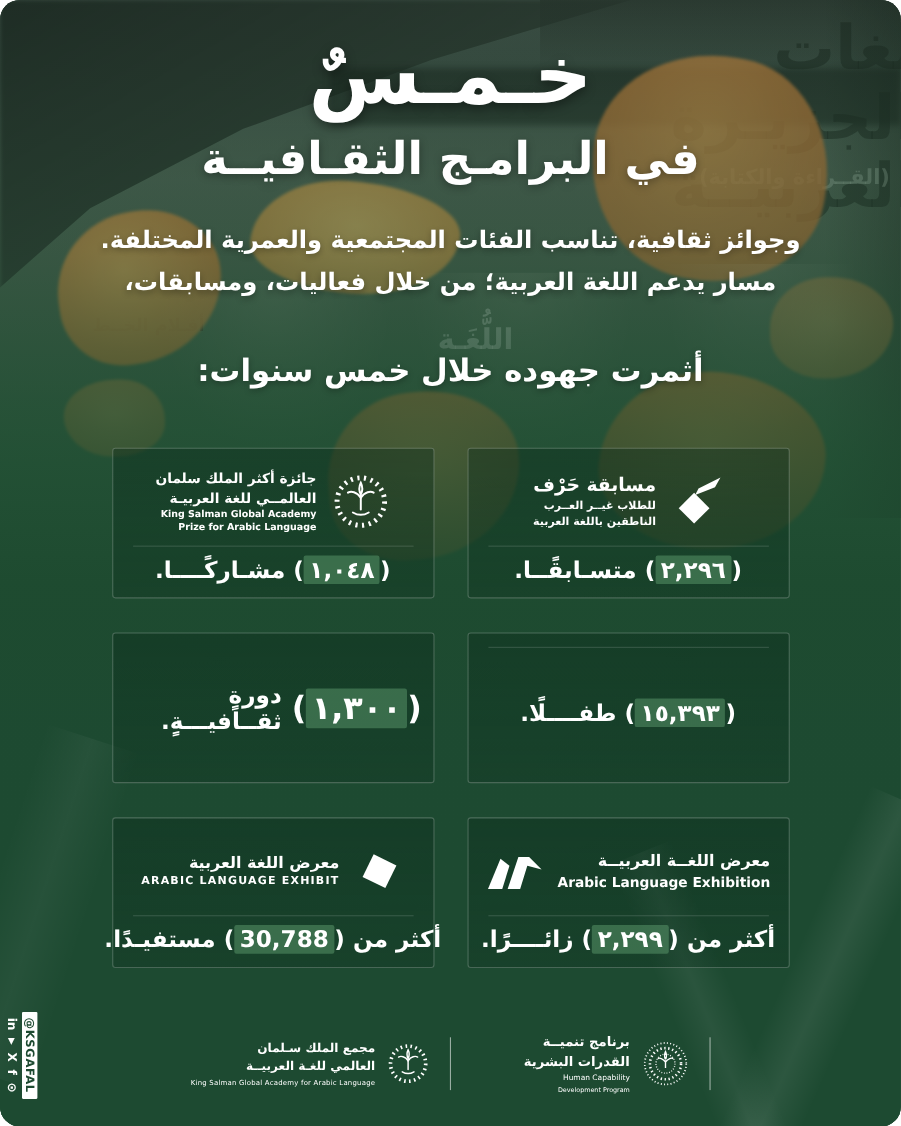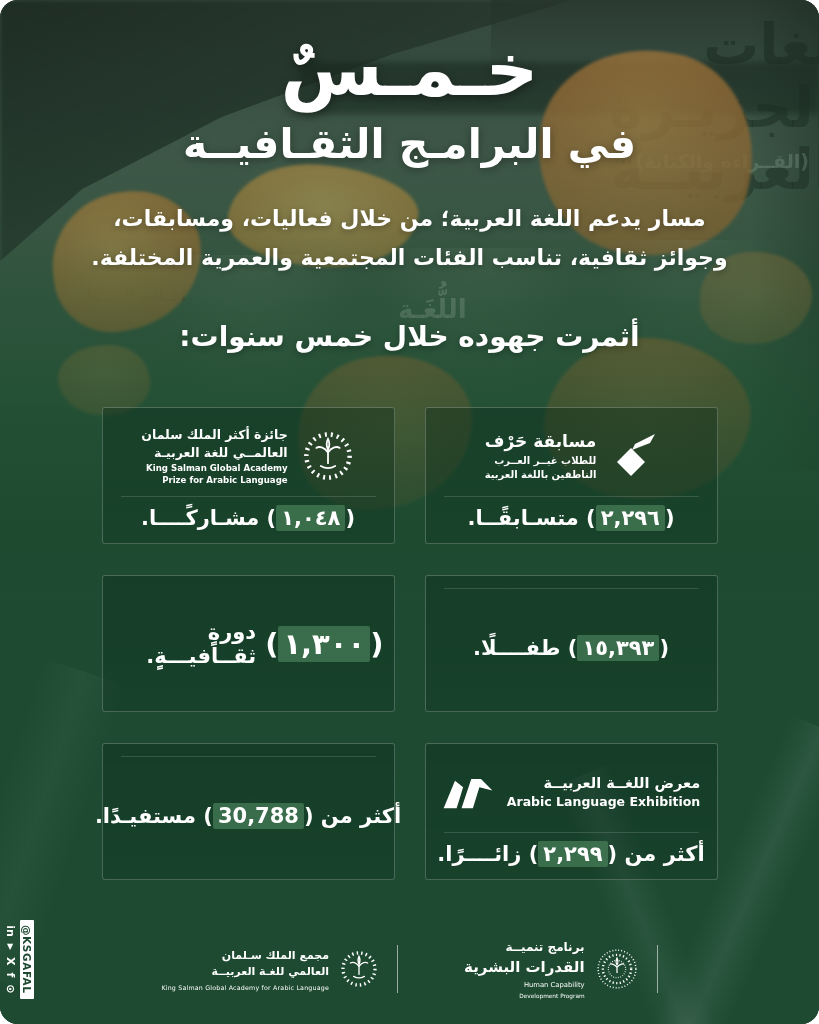--- a/index.html
+++ b/index.html
@@ -159,22 +159,22 @@
   <div class="overlay"></div>
   <div class="leaf l1"></div>
   <div class="leaf l2"></div>
   <div class="leaf l3"></div>
 
   <div class="content">
 
     <div class="title">خـمـسٌ</div>
     <div class="subtitle">في البرامـج الثقـافيــة</div>
     <div class="desc">
+      <div>وجوائز ثقافية، تناسب الفئات المجتمعية والعمرية المختلفة.</div>
       <div>مسار يدعم اللغة العربية؛ من خلال فعاليات، ومسابقات،</div>
-      <div>وجوائز ثقافية، تناسب الفئات المجتمعية والعمرية المختلفة.</div>
     </div>
     <div class="lead">أثمرت جهوده خلال خمس سنوات:</div>
 
     <div class="grid">
 
       <div class="card">
         <div class="card-head">
           <div class="icon-box">
             <svg width="48" height="48" viewBox="0 0 48 48">
               <polygon points="22,16 36,30 22,44 8,30" fill="#fff"></polygon>
@@ -257,20 +257,31 @@
         </div>
         <div class="card-sep"></div>
         <div class="stat">
           <span>أكثر من (</span>
             <span class="hl">٢,٢٩٩</span>
             <span>) زائــــرًا.</span>
         </div>
       </div>
 
       <div class="card">
+        <div class="card-head">
+          <div class="icon-box">
+            <svg width="46" height="46" viewBox="0 0 48 48">
+              <rect x="12" y="12" width="24" height="24" fill="#fff" transform="rotate(26 24 24)"></rect>
+            </svg>
+          </div>
+          <div class="head-text">
+            <div class="t-exb-ar">معرض اللغة العربية</div>
+            <div class="t-exb-en">ARABIC LANGUAGE EXHIBIT</div>
+          </div>
+        </div>
         <div class="card-sep"></div>
         <div class="stat">
           <span>أكثر من (</span>
             <span class="hl">30,788</span>
             <span>) مستفيـدًا.</span>
         </div>
       </div>
 
     </div>
 
@@ -291,21 +302,21 @@
               <path d="M30 23 C27 17,29 13,30 11 C31 13,33 17,30 23"></path>
               <path d="M22 41 C27 44,33 44,38 41"></path>
             </g>
           </svg>
         </div>
       </div>
       <div class="f-div"></div>
       <div class="f-block">
         <div class="f-text">
           <div class="f-ar" style="font-size:12px;">برنامج تنميــة</div>
-          <div class="f-ar" style="font-size:15px;margin-left:48px;">القدرات البشرية</div>
+          <div class="f-ar" style="font-size:12px;margin-left:48px;">القدرات البشرية</div>
           <div class="f-en2">Human Capability</div>
           <div class="f-en2" style="font-size:5.8px;">Development Program</div>
         </div>
         <div class="icon-box">
           <svg width="44" height="44" viewBox="0 0 56 56">
             <circle cx="28" cy="28" r="24" fill="none" stroke="#fff" stroke-width="2" stroke-dasharray="1.2 2.6"></circle>
             <circle cx="28" cy="28" r="18" fill="none" stroke="#fff" stroke-width="3" stroke-dasharray="1.6 3"></circle>
             <circle cx="28" cy="28" r="11" fill="none" stroke="#fff" stroke-width="1.6" stroke-dasharray="1 2"></circle>
             <path d="M28 33 V24 M28 26 C25 22,21 21,19 22 M28 26 C31 22,35 21,37 22 M28 23 C26 19,27 16,28 14 C29 16,30 19,28 23" stroke="#fff" stroke-width="1.6" fill="none"></path>
           </svg>

